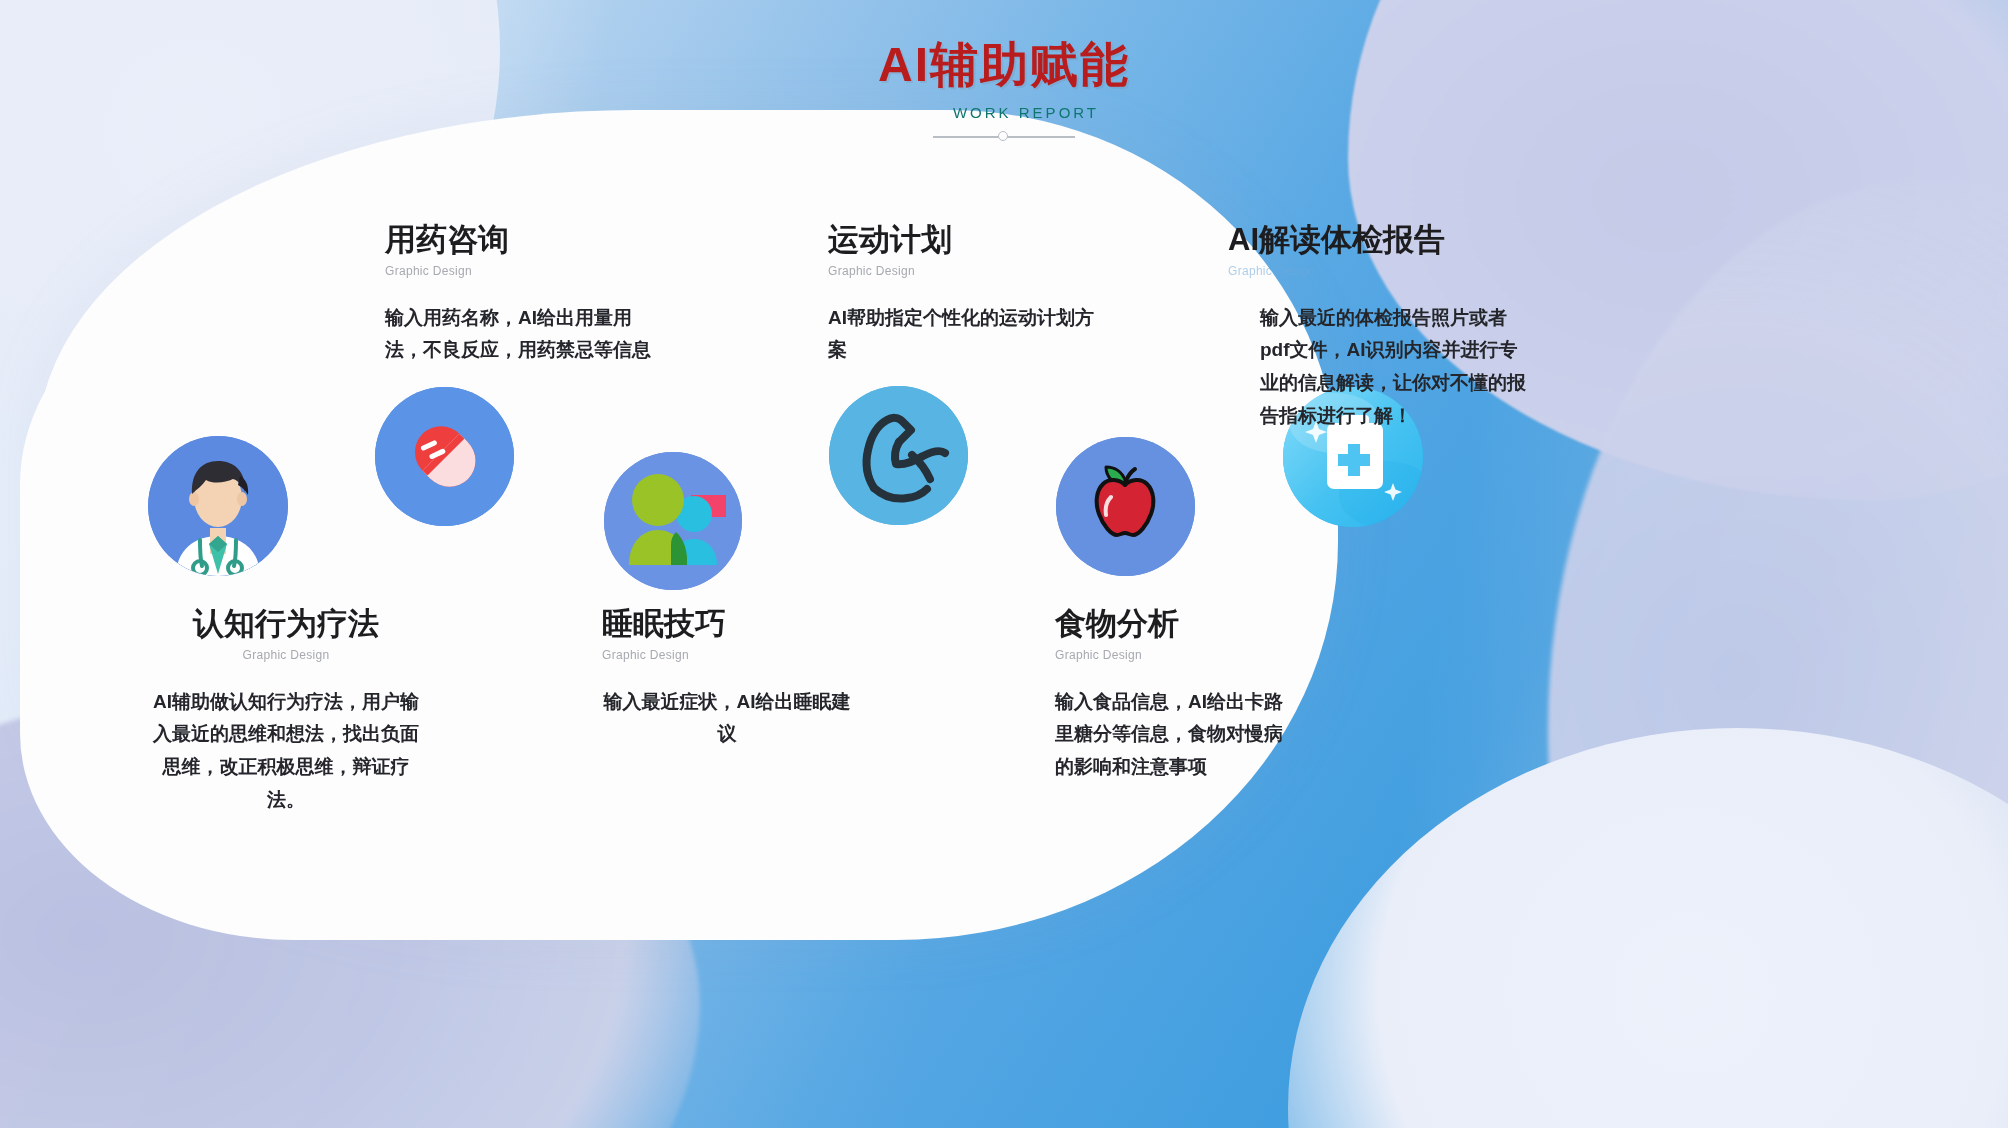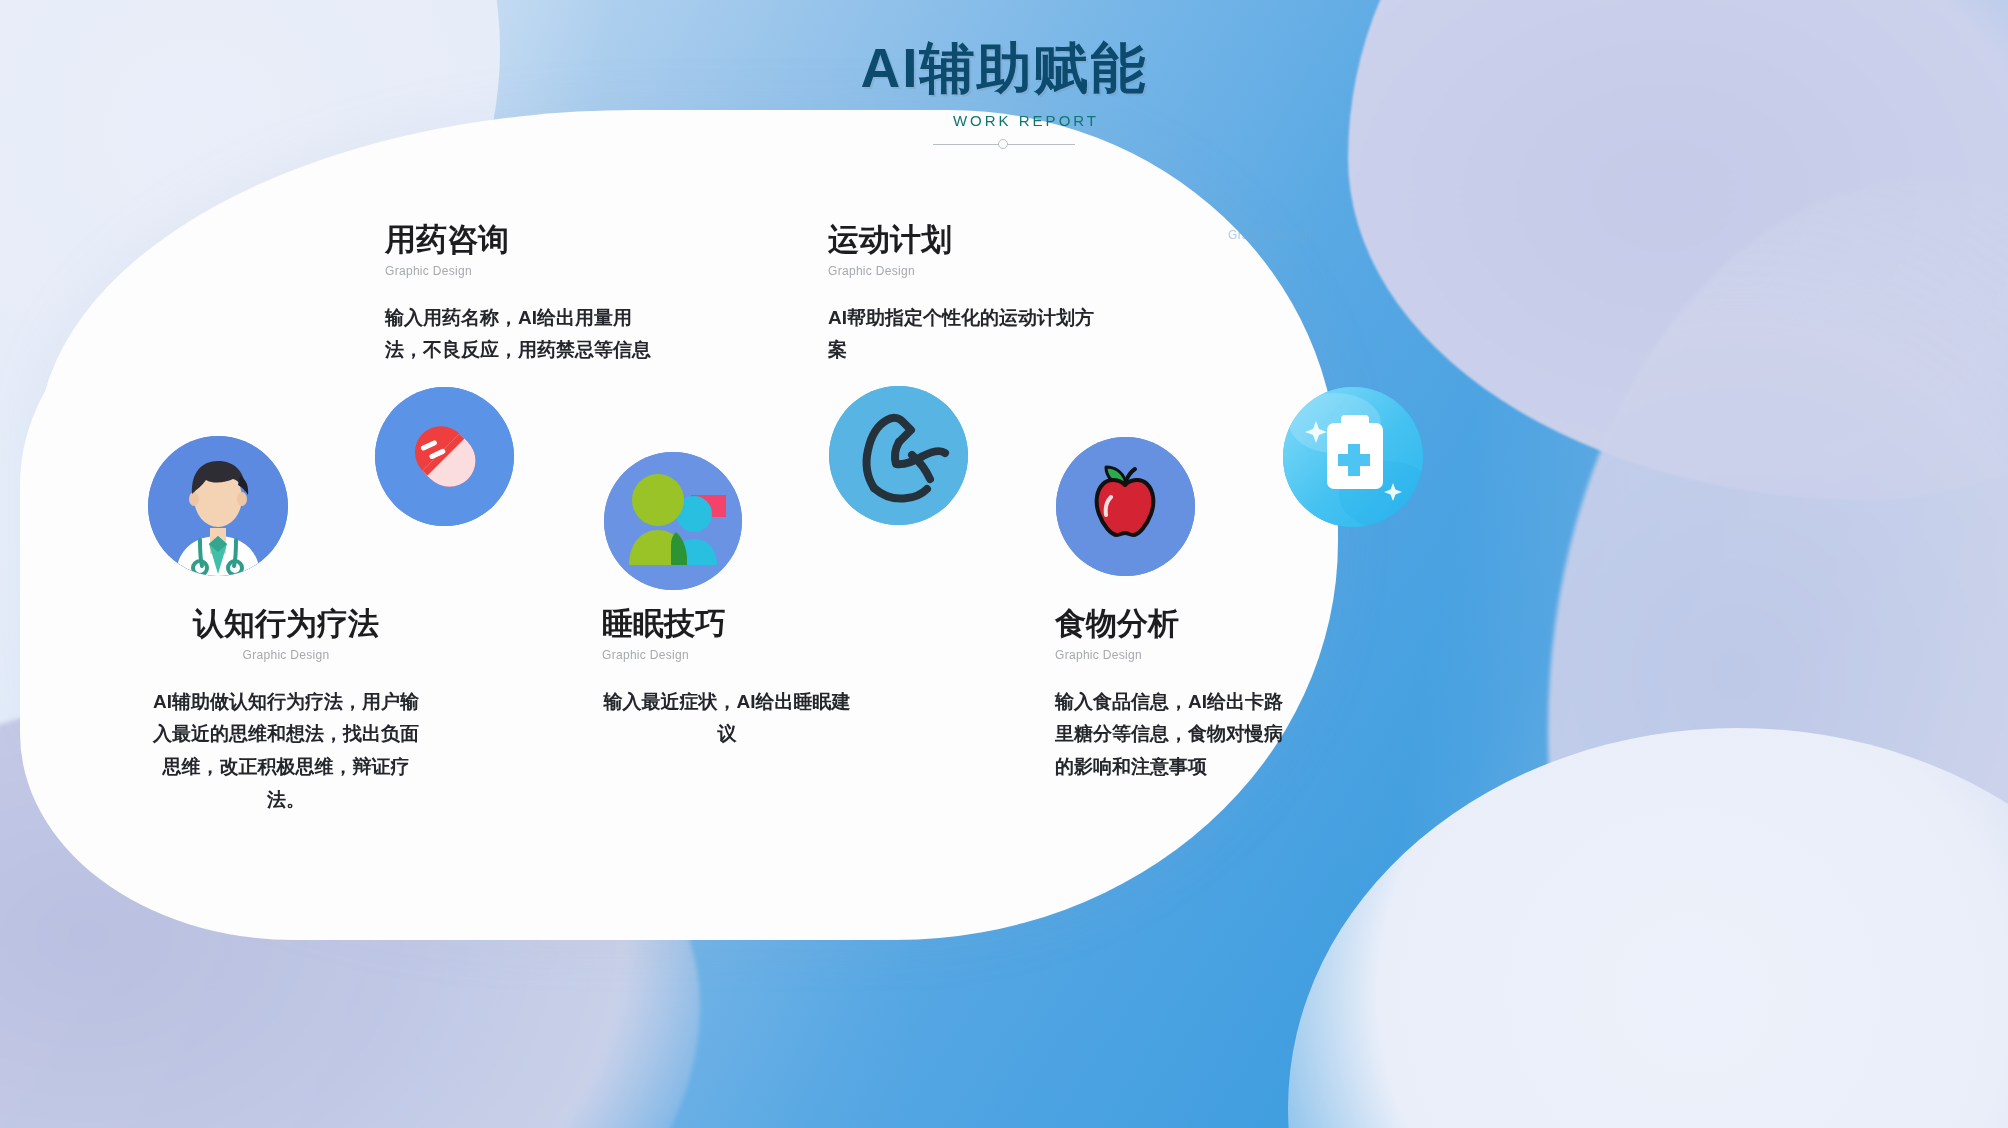--- a/index.html
+++ b/index.html
@@ -40,21 +40,21 @@
 
   
   .white-card{position:absolute;left:38px;top:110px;width:1300px;height:830px;background:#fdfdfe;
     border-radius:46% 30% 34% 40%/40% 44% 48% 34%;
     box-shadow:0 0 60px rgba(150,170,200,.10);}
   .white-card-2{position:absolute;left:20px;top:250px;width:760px;height:690px;background:#fdfdfe;
     border-radius:40% 24% 30% 36%/34% 40% 42% 30%;}
 
   
   .header{position:absolute;left:0;right:0;top:40px;text-align:center;z-index:6;}
-  .title{font-size:55px;font-weight:bold;color:#0c4a6e;letter-spacing:2px;line-height:1.05;
+  .title{font-size:48px;font-weight:bold;color:#b91c1c;letter-spacing:2px;line-height:1.05;
     text-shadow:2px 2px 0 rgba(120,130,150,.22);margin:0;}
   .subtitle{margin-top:14px;font-size:15px;letter-spacing:3px;color:#0f766e;padding-left:44px;}
   .divider{margin:9px auto 0;width:142px;height:14px;position:relative;}
   .divider .ln{position:absolute;top:6px;left:0;width:142px;height:1.4px;background:#b9bdc4;}
   .divider .dot{position:absolute;top:1px;left:65px;width:10px;height:10px;border-radius:50%;
     background:#fdfdfe;border:1.6px solid #b9bdc4;box-sizing:border-box;}
 
   
   .item{position:absolute;z-index:5;}
   .it-title{font-size:31px;font-weight:bold;color:#1d1d20;line-height:1.15;margin:0;white-space:nowrap;}
@@ -238,16 +238,18 @@
     <div class="it-desc w4">AI帮助指定个性化的运动计划方案</div>
   </div>
 
   <div class="item" style="left:1055px;top:606px;">
     <div class="it-title">食物分析</div>
     <div class="it-sub">Graphic Design</div>
     <div class="it-desc w5">输入食品信息，AI给出卡路里糖分等信息，食物对慢病的影响和注意事项</div>
   </div>
 
   <div class="item" style="left:1228px;top:222px;">
+    <div class="it-title">AI解读体检报告</div>
     <div class="it-sub faint">Graphic Design</div>
+    <div class="it-desc w6" style="margin-left:32px;">输入最近的体检报告照片或者pdf文件，AI识别内容并进行专业的信息解读，让你对不懂的报告指标进行了解！</div>
   </div>
 
 </div>
 
 </body></html>

